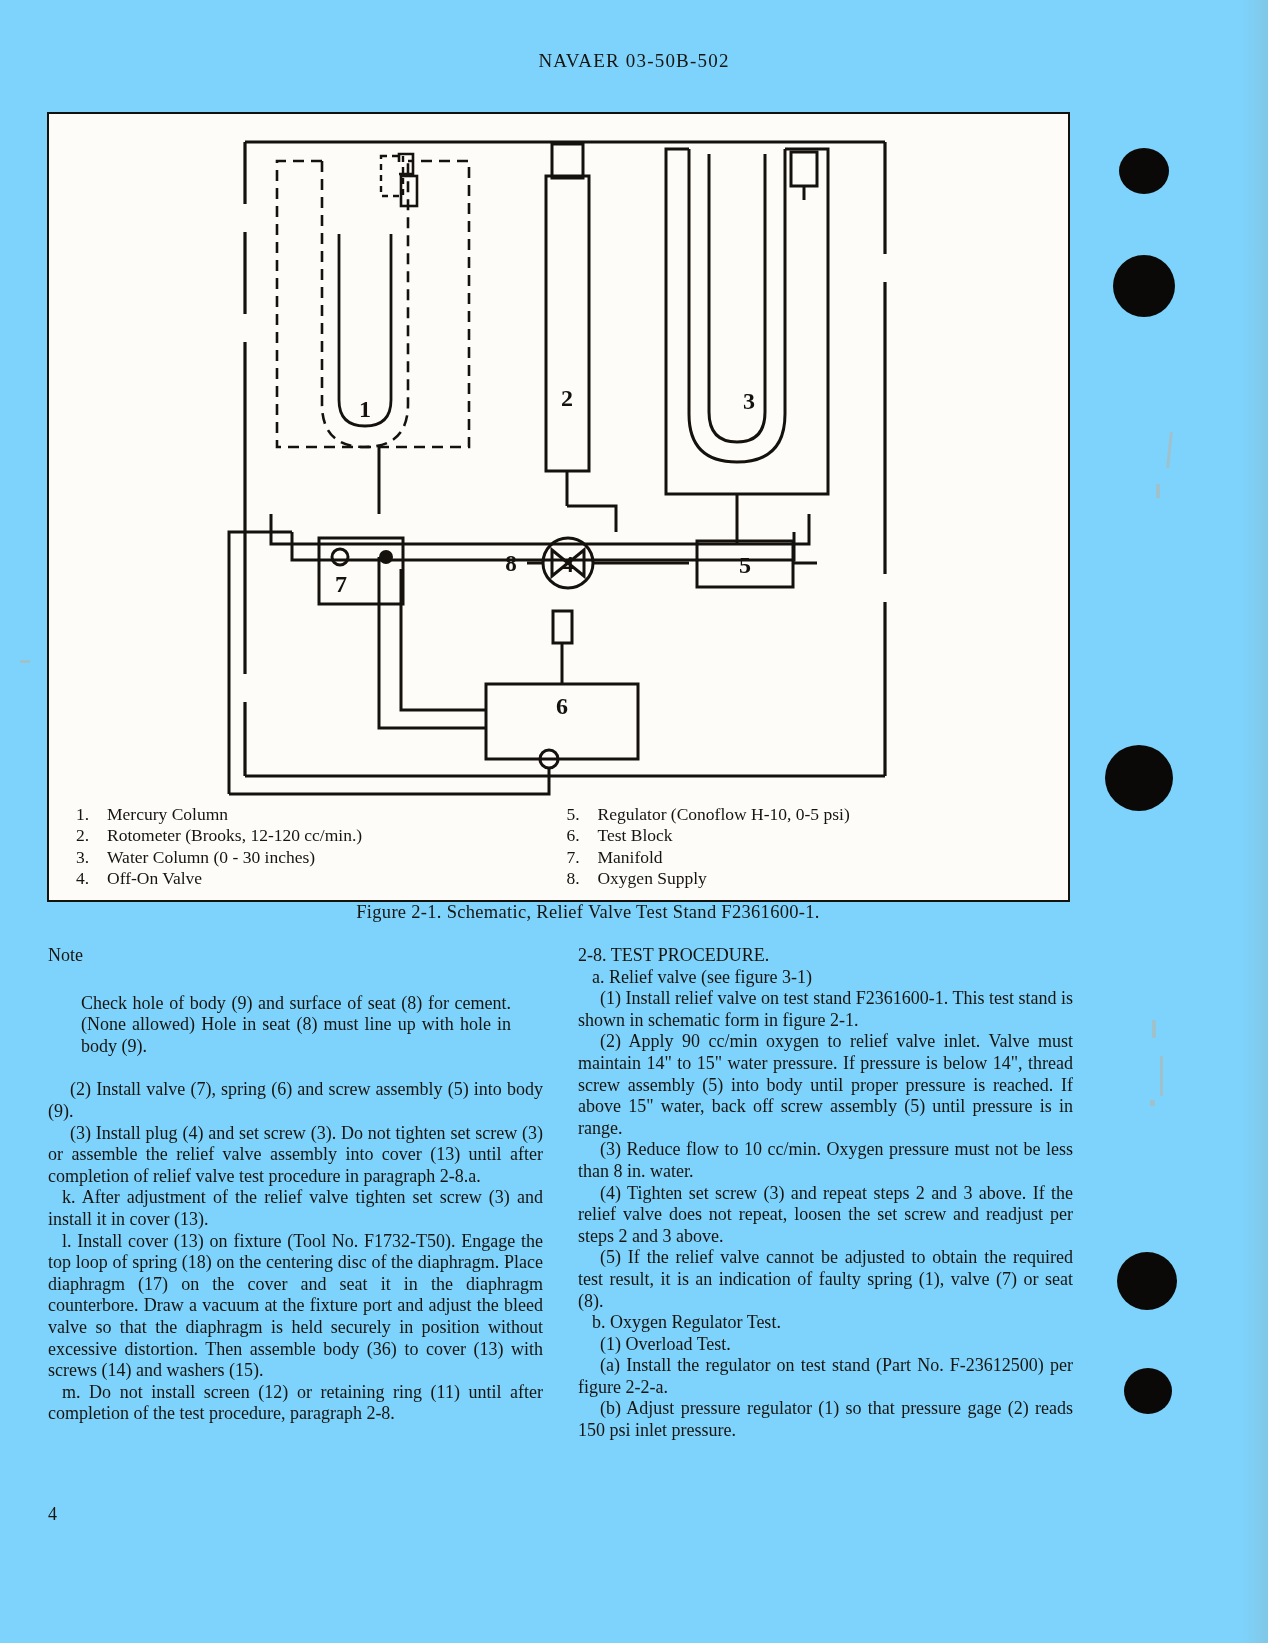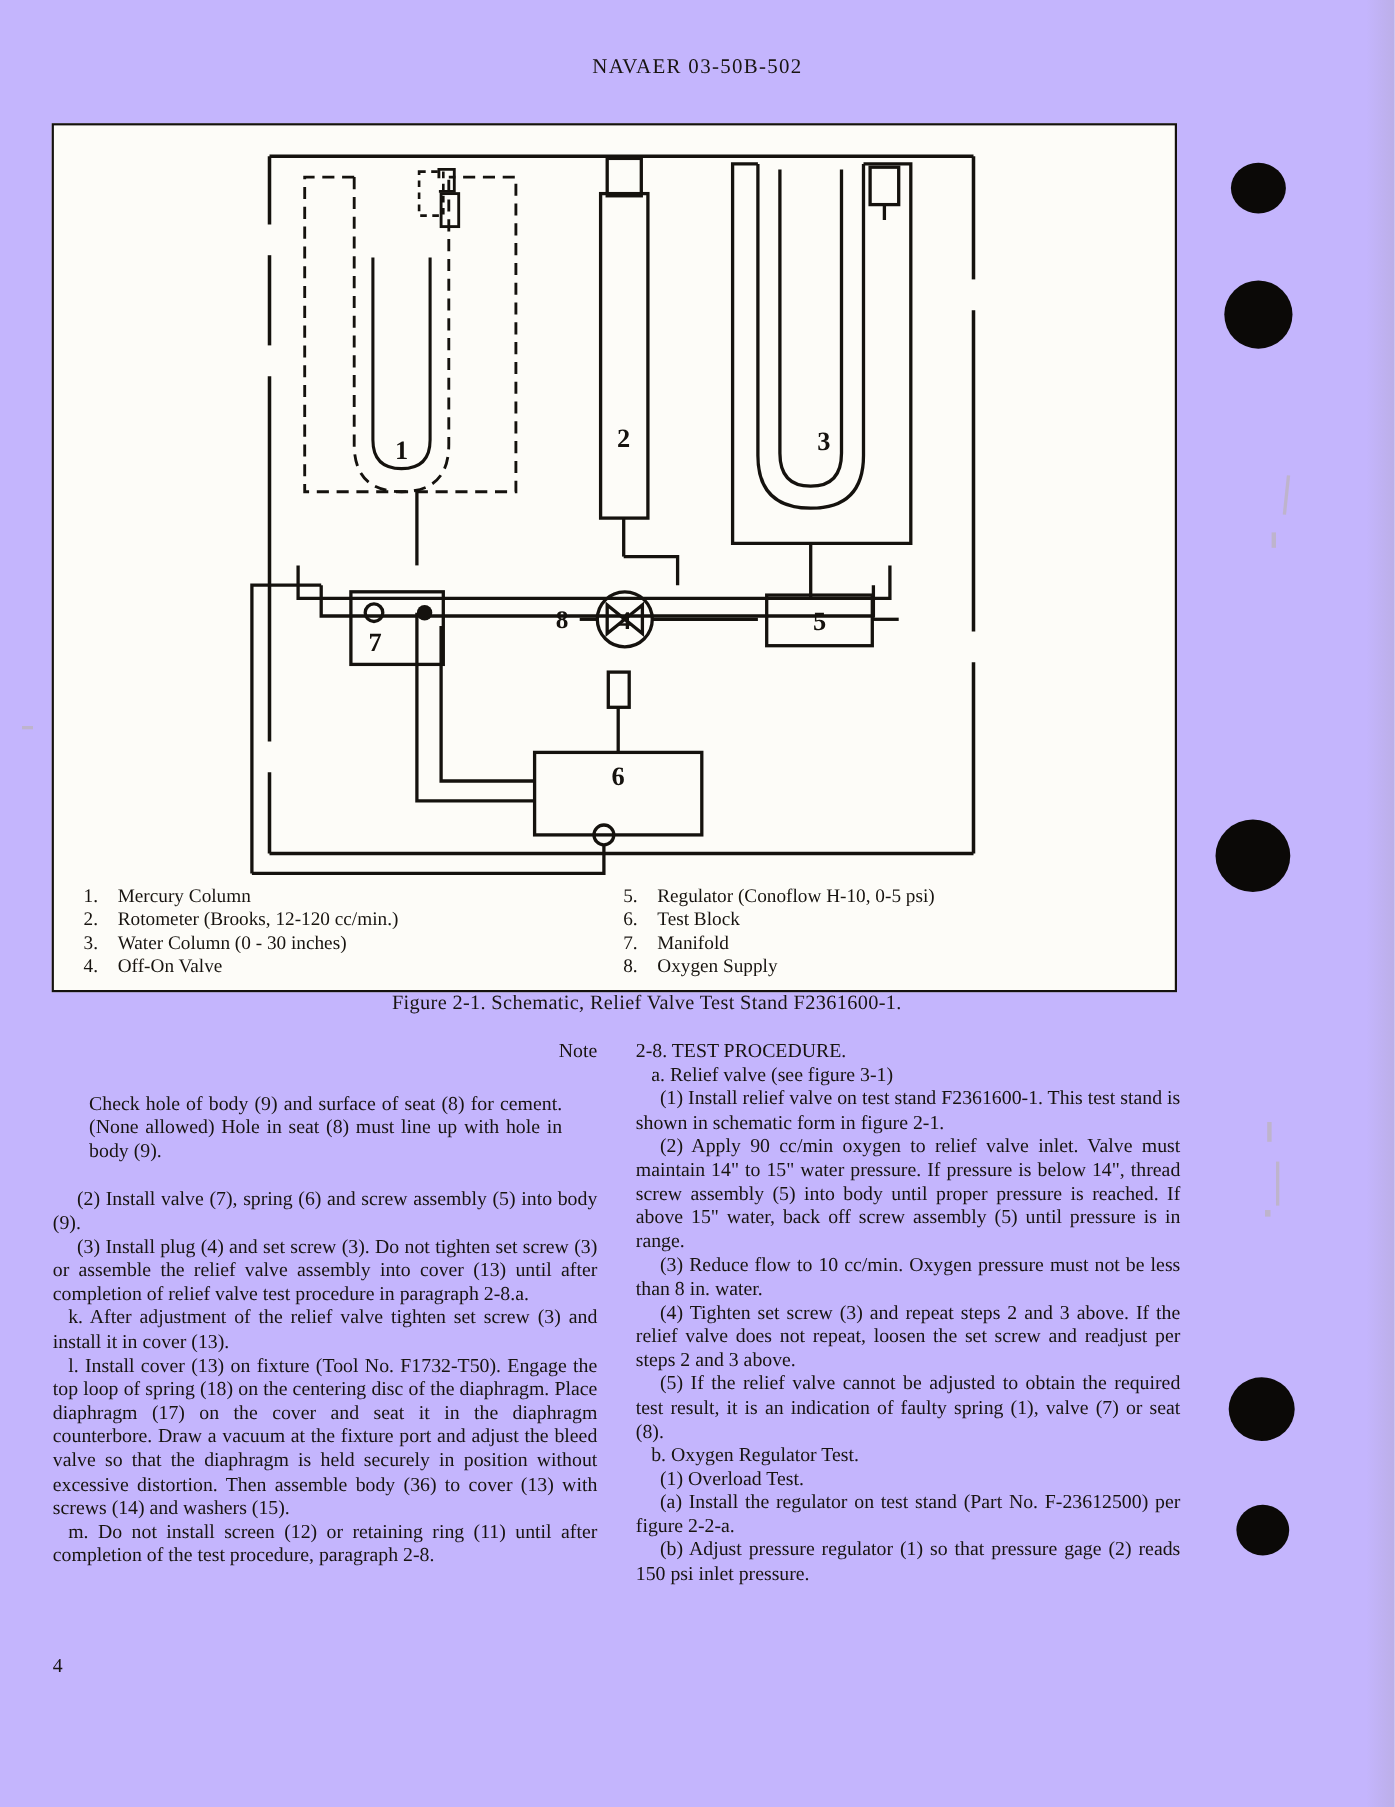--- a/index.html
+++ b/index.html
@@ -13,21 +13,21 @@
     position: relative;
     font-family: "Liberation Serif", "DejaVu Serif", serif;
     color: #181410;
     overflow: hidden;
   }
   .page {
     position: absolute;
     left: 0; top: 0;
     width: 1268px;
     height: 1643px;
-    background: #c4b5fd;
+    background: #7dd3fc;
   }
 
   
   .running-head {
     position: absolute;
     left: 0; top: 50px;
     width: 1268px;
     text-align: center;
     font-size: 19px;
     letter-spacing: 1.2px;
@@ -92,21 +92,21 @@
     top: 945px;
     font-size: 18px;
     line-height: 21.6px;
     text-align: justify;
     text-justify: inter-word;
   }
   .col-left  { left: 48px;  width: 495px; }
   .col-right { left: 578px; width: 495px; }
 
   .note-head {
-    text-align: right;
+    text-align: left;
     font-size: 18px;
     margin: 0 0 26px 0;
   }
   .note-body {
     margin: 0 0 0 33px;
     width: 430px;
     text-align: justify;
   }
   .para {
     margin: 0;

